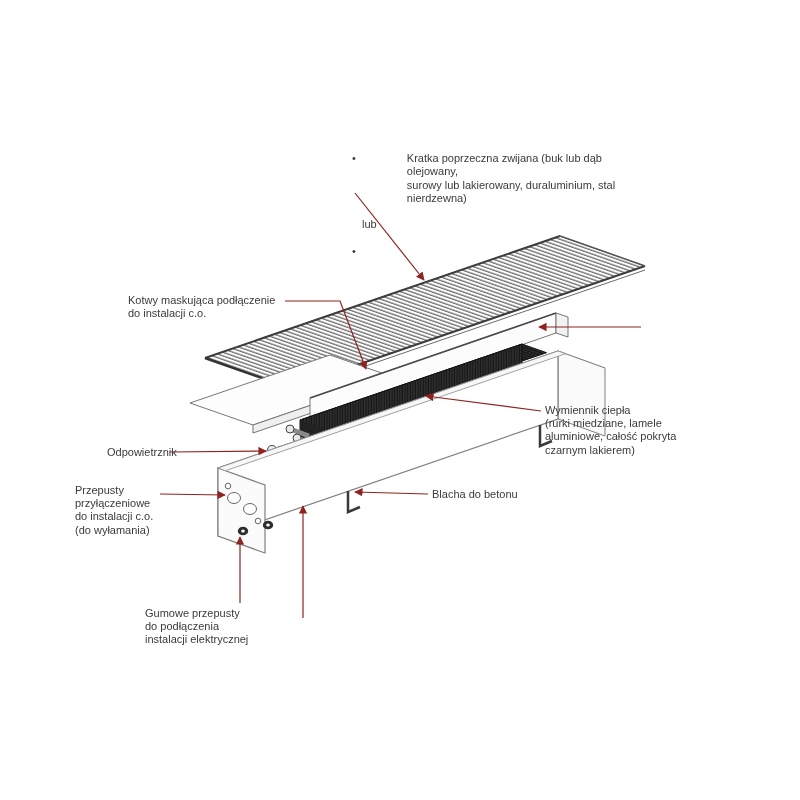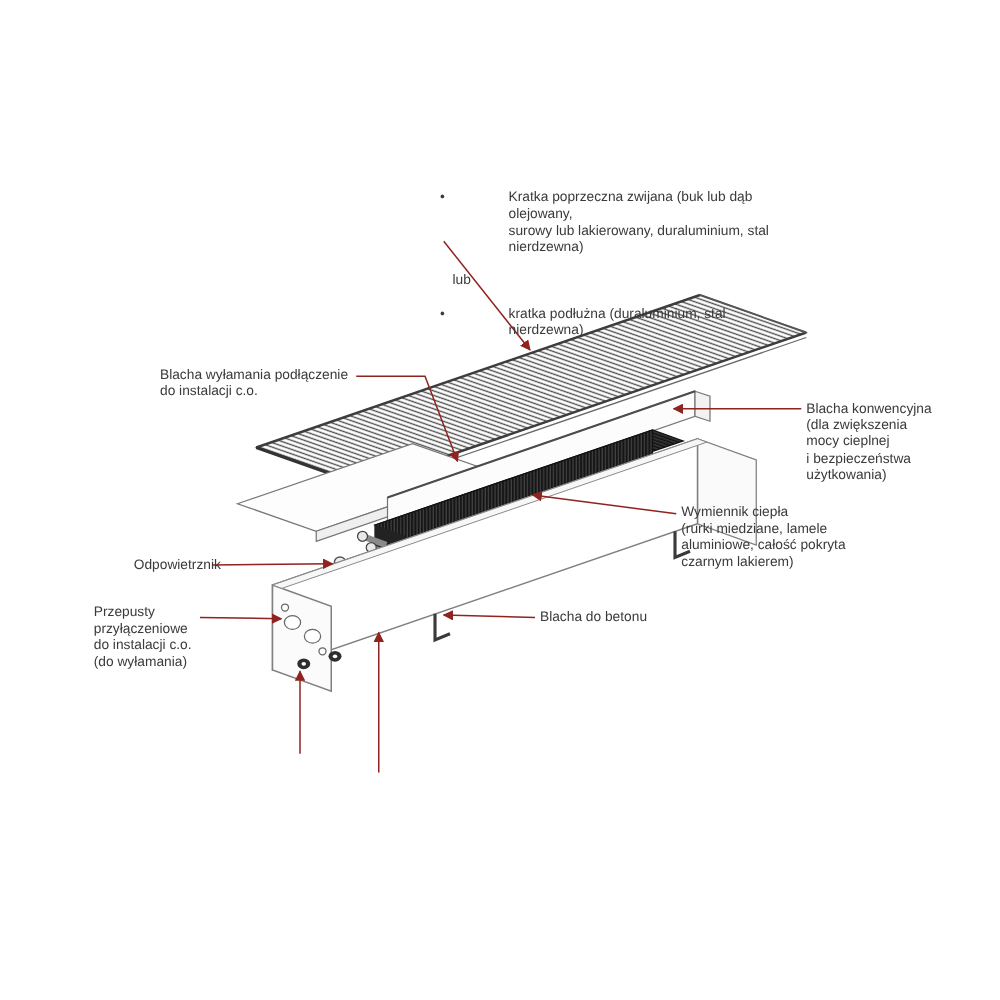--- a/index.html
+++ b/index.html
@@ -117,42 +117,39 @@
 
   <div class="label" style="left:352px;top:139px;width:275px">
     <div class="brow">
       <span class="bullet">•</span>
       <span class="bt">Kratka poprzeczna zwijana (buk lub dąb olejowany,
 surowy lub lakierowany, duraluminium, stal nierdzewna)</span>
     </div>
     <div class="connector">lub</div>
     <div class="brow">
       <span class="bullet">•</span>
-      <span class="bt">kratka podłużna (duraluminium, stal nierdzewna)</span>
     </div>
   </div>
 
-  <div class="label" style="left:128px;top:294px">Blacha wyłamania podłączenie
+  <div class="label" style="left:128px;top:294px">Kotwy maskująca podłączenie
 do instalacji c.o.</div>
 
-  <div class="label" style="left:645px;top:321px">Blacha konwencyjna
-(dla zwiększenia
-mocy cieplnej
-i bezpieczeństwa
-użytkowania)</div>
 
   <div class="label" style="left:545px;top:404px">Wymiennik ciepła
 (rurki miedziane, lamele
 aluminiowe, całość pokryta
 czarnym lakierem)</div>
 
   <div class="label" style="left:107px;top:446px">Odpowietrznik</div>
 
   <div class="label" style="left:75px;top:484px">Przepusty
 przyłączeniowe
 do instalacji c.o.
 (do wyłamania)</div>
 
   <div class="label" style="left:432px;top:488px">Blacha do betonu</div>
 
+  <div class="label" style="left:145px;top:607px">Gumowe przepusty
+do podłączenia
+instalacji elektrycznej</div>
 
 
 </div>
 
 </body></html>

